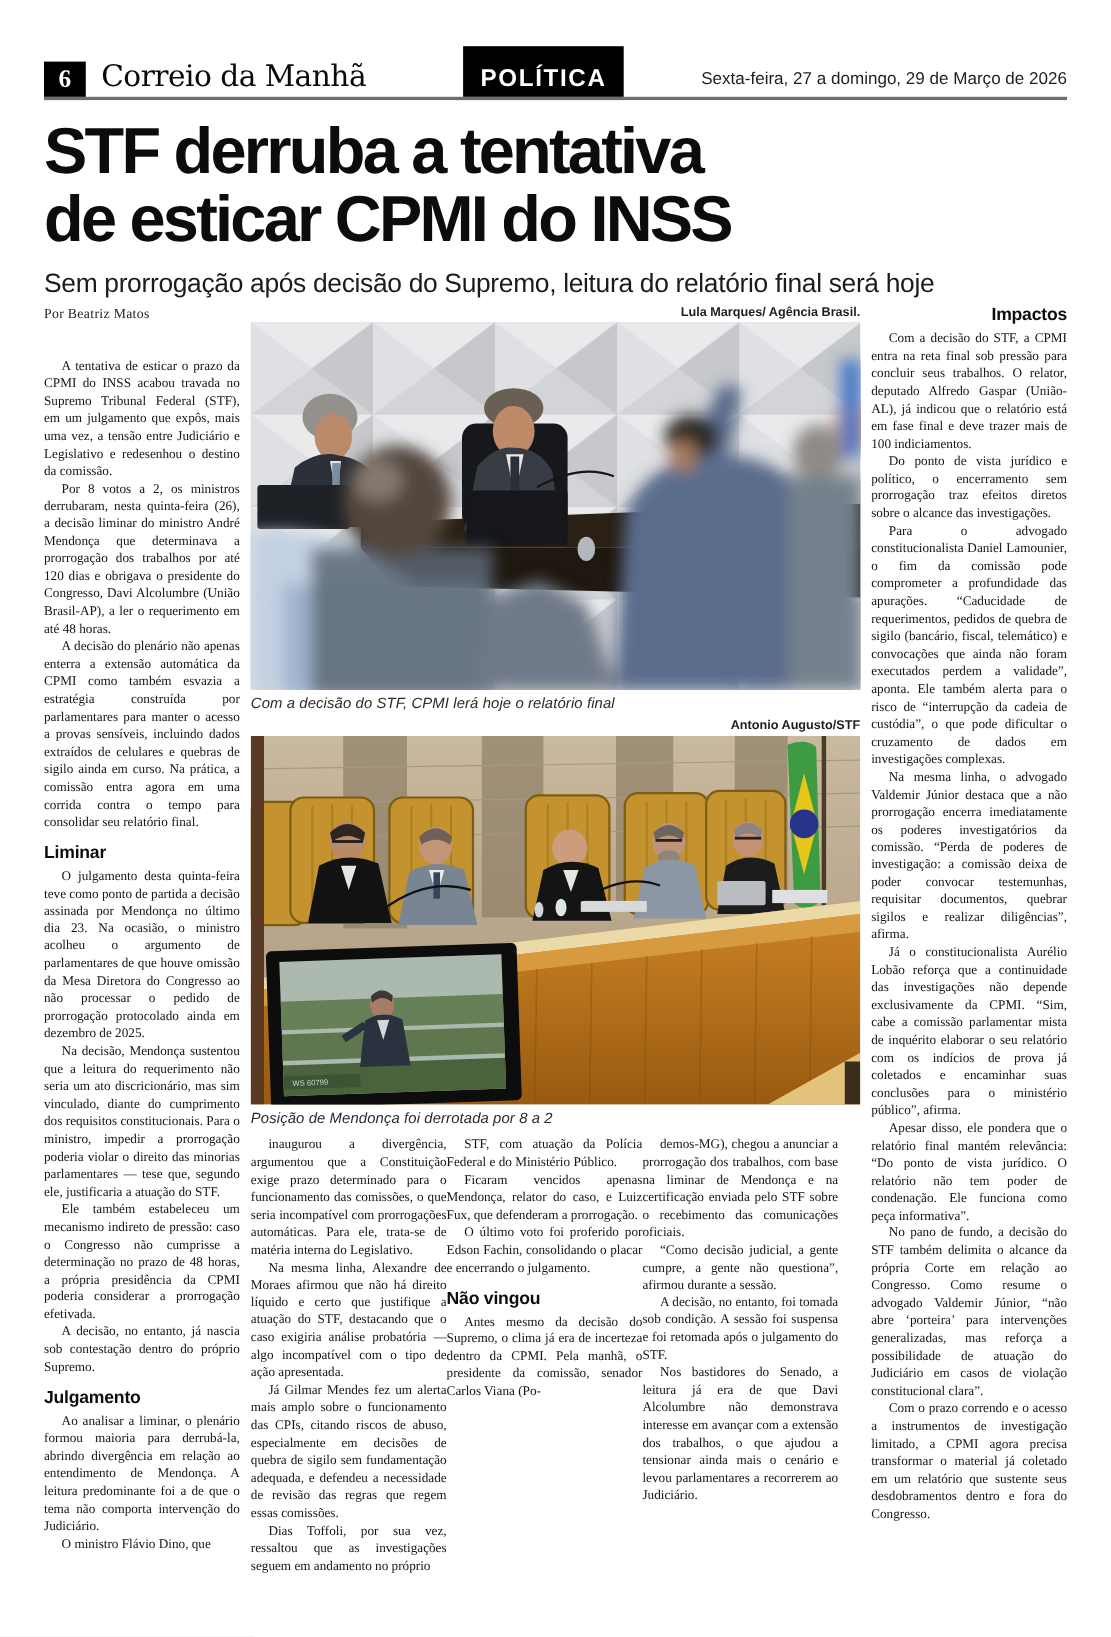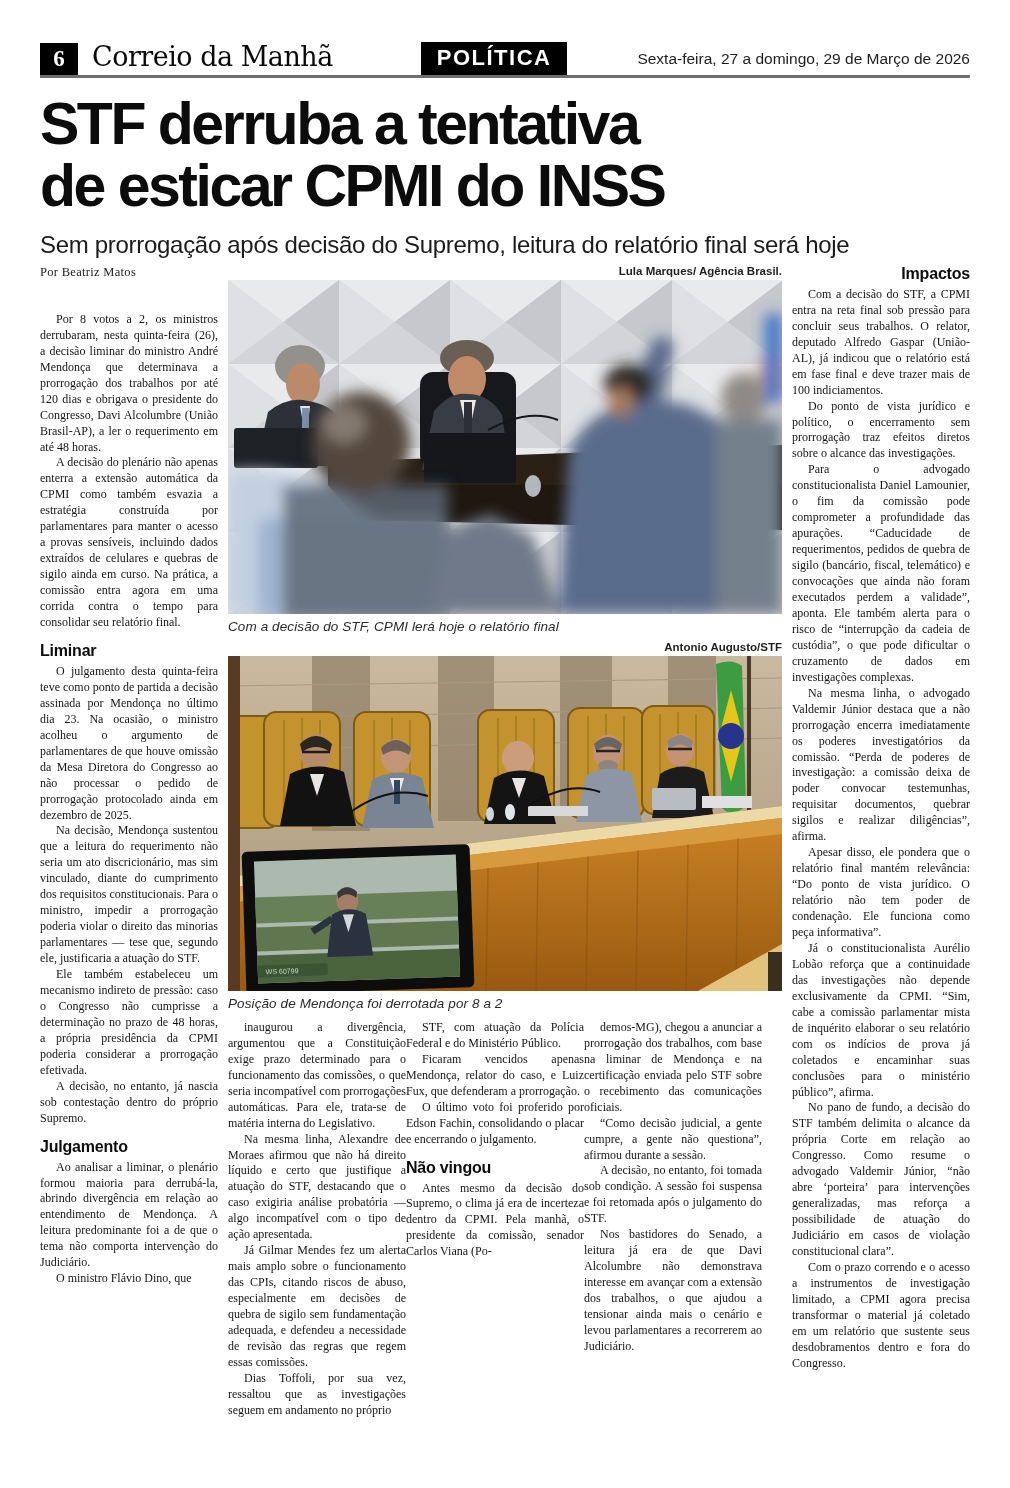--- a/index.html
+++ b/index.html
@@ -15,21 +15,21 @@
     background:#000; color:#fff; font-family:"Liberation Serif",serif; font-weight:bold;
     font-size:23px; width:38px; height:32px; display:flex; align-items:center; justify-content:center;
     margin-bottom:-5px;
   }
   .hdr-masthead {
     font-family:"DejaVu Serif", serif; font-weight:normal; font-size:27px; letter-spacing:-0.5px;
     margin-left:14px; color:#0a0a0a; line-height:1;
   }
   .hdr-badge {
     background:#000; color:#fff; font-family:"Liberation Sans",sans-serif; font-weight:bold;
-    font-size:22px; letter-spacing:1.5px; padding:3px 16px 4px; margin-left:88px; margin-bottom:-5px;
+    font-size:22px; letter-spacing:1.5px; padding:16px 16px 4px; margin-left:88px; margin-bottom:-5px;
   }
   .hdr-date {
     margin-left:auto; font-family:"Liberation Sans",sans-serif; font-size:15.5px; color:#1d1d1d;
     padding-bottom:2px;
   }
   
   .headline {
     font-family:"Liberation Sans",sans-serif; font-weight:bold; color:#0c0c0c;
     font-size:59px; line-height:1.05; letter-spacing:-2.5px; margin-top:16px;
   }
@@ -64,20 +64,21 @@
   <h1 class="headline">
     <div>STF derruba a tentativa</div>
     <div>de esticar CPMI do INSS</div>
   </h1>
   <div class="subhead">Sem prorrogação após decisão do Supremo, leitura do relatório final será hoje</div>
 
   <div class="grid">
 
     <div class="body">
       <div class="byline">Por Beatriz Matos</div>
+      <p>A tentativa de esticar o prazo da CPMI do INSS acabou travada no Supremo Tribunal Federal (STF), em um julgamento que expôs, mais uma vez, a tensão entre Judiciário e Legislativo e redesenhou o destino da comissão.</p>
       <p>Por 8 votos a 2, os ministros derrubaram, nesta quinta-feira (26), a decisão liminar do ministro André Mendonça que determinava a prorrogação dos trabalhos por até 120 dias e obrigava o presidente do Congresso, Davi Alcolumbre (União Brasil-AP), a ler o requerimento em até 48 horas.</p>
       <p>A decisão do plenário não apenas enterra a extensão automática da CPMI como também esvazia a estratégia construída por parlamentares para manter o acesso a provas sensíveis, incluindo dados extraídos de celulares e quebras de sigilo ainda em curso. Na prática, a comissão entra agora em uma corrida contra o tempo para consolidar seu relatório final.</p>
       <h3>Liminar</h3>
       <p>O julgamento desta quinta-feira teve como ponto de partida a decisão assinada por Mendonça no último dia 23. Na ocasião, o ministro acolheu o argumento de parlamentares de que houve omissão da Mesa Diretora do Congresso ao não processar o pedido de prorrogação protocolado ainda em dezembro de 2025.</p>
       <p>Na decisão, Mendonça sustentou que a leitura do requerimento não seria um ato discricionário, mas sim vinculado, diante do cumprimento dos requisitos constitucionais. Para o ministro, impedir a prorrogação poderia violar o direito das minorias parlamentares — tese que, segundo ele, justificaria a atuação do STF.</p>
       <p>Ele também estabeleceu um mecanismo indireto de pressão: caso o Congresso não cumprisse a determinação no prazo de 48 horas, a própria presidência da CPMI poderia considerar a prorrogação efetivada.</p>
       <p>A decisão, no entanto, já nascia sob contestação dentro do próprio Supremo.</p>
       <h3>Julgamento</h3>
       <p>Ao analisar a liminar, o plenário formou maioria para derrubá-la, abrindo divergência em relação ao entendimento de Mendonça. A leitura predominante foi a de que o tema não comporta intervenção do Judiciário.</p>
       <p>O ministro Flávio Dino, que</p>
@@ -311,20 +312,20 @@
         </div>
       </div>
     </div>
 
     <div class="body">
       <h3 class="first">Impactos</h3>
       <p>Com a decisão do STF, a CPMI entra na reta final sob pressão para concluir seus trabalhos. O relator, deputado Alfredo Gaspar (União-AL), já indicou que o relatório está em fase final e deve trazer mais de 100 indiciamentos.</p>
       <p>Do ponto de vista jurídico e político, o encerramento sem prorrogação traz efeitos diretos sobre o alcance das investigações.</p>
       <p>Para o advogado constitucionalista Daniel Lamounier, o fim da comissão pode comprometer a profundidade das apurações. “Caducidade de requerimentos, pedidos de quebra de sigilo (bancário, fiscal, telemático) e convocações que ainda não foram executados perdem a validade”, aponta. Ele também alerta para o risco de “interrupção da cadeia de custódia”, o que pode dificultar o cruzamento de dados em investigações complexas.</p>
       <p>Na mesma linha, o advogado Valdemir Júnior destaca que a não prorrogação encerra imediatamente os poderes investigatórios da comissão. “Perda de poderes de investigação: a comissão deixa de poder convocar testemunhas, requisitar documentos, quebrar sigilos e realizar diligências”, afirma.</p>
+      <p>Já o constitucionalista Aurélio Lobão reforça que a continuidade das investigações não depende exclusivamente da CPMI. “Sim, cabe a comissão parlamentar mista de inquérito elaborar o seu relatório com os indícios de prova já coletados e encaminhar suas conclusões para o ministério público”, afirma.</p>
       <p>Apesar disso, ele pondera que o relatório final mantém relevância: “Do ponto de vista jurídico. O relatório não tem poder de condenação. Ele funciona como peça informativa”.</p>
-      <p>Já o constitucionalista Aurélio Lobão reforça que a continuidade das investigações não depende exclusivamente da CPMI. “Sim, cabe a comissão parlamentar mista de inquérito elaborar o seu relatório com os indícios de prova já coletados e encaminhar suas conclusões para o ministério público”, afirma.</p>
       <p>No pano de fundo, a decisão do STF também delimita o alcance da própria Corte em relação ao Congresso. Como resume o advogado Valdemir Júnior, “não abre ‘porteira’ para intervenções generalizadas, mas reforça a possibilidade de atuação do Judiciário em casos de violação constitucional clara”.</p>
       <p>Com o prazo correndo e o acesso a instrumentos de investigação limitado, a CPMI agora precisa transformar o material já coletado em um relatório que sustente seus desdobramentos dentro e fora do Congresso.</p>
     </div>
 
   </div>
 </div>
 
 </body></html>

